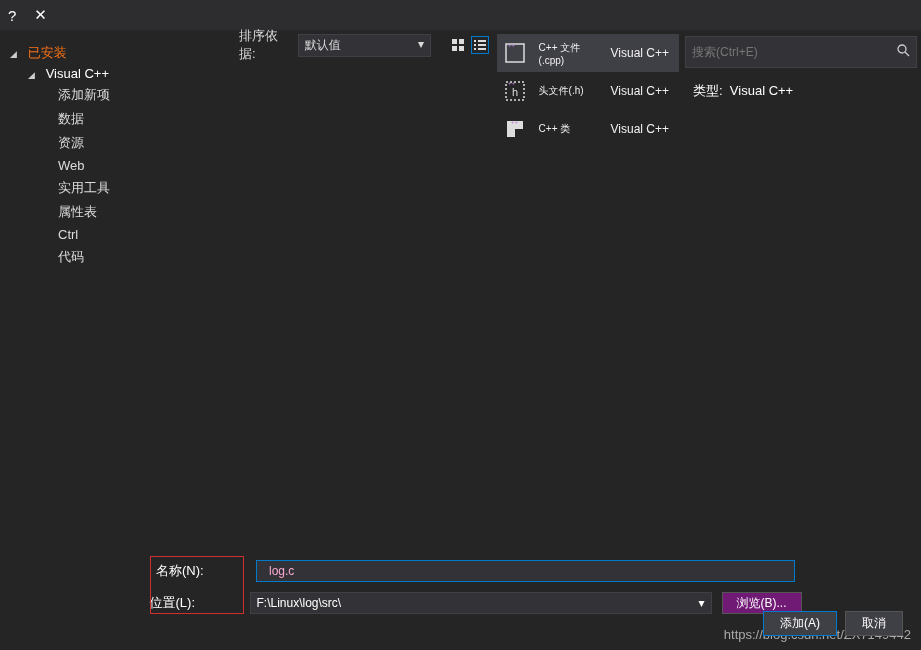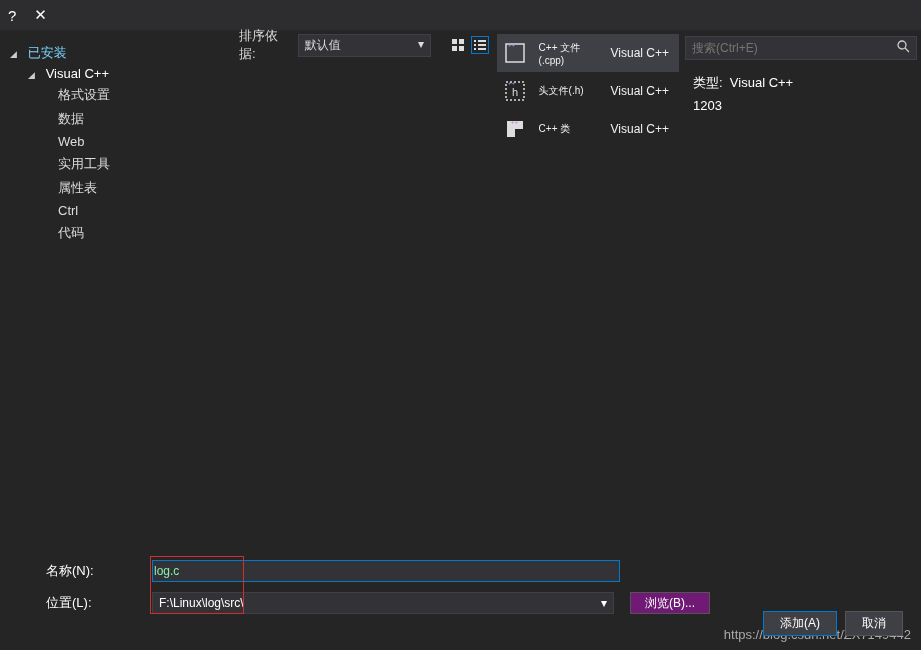--- a/index.html
+++ b/index.html
@@ -40,21 +40,21 @@
 .tree-caret::before { content: "◢"; font-size: 9px; color: #cccccc; }
 .tree-caret.collapsed::before { content: "▷"; }
 .tree-label { padding: 2px 4px; display: inline-block; }
 .tree-label.selected { color: #b8d7ff; }
 .tree-children { margin-left: 18px; }
 .tree-children .tree-children { margin-left: 14px; }
 .tree-leaf {
   padding: 3px 0 3px 16px;
   color: #dcdcdc;
 }
-.tree-root > .tree-node > .tree-label { color: #7dd3fc; }
+.tree-root > .tree-node > .tree-label { color: #f97316; }
 .cat-row .tree-label { color: #fff; }
 
 .center-col {
   flex: 1;
   display: flex;
   flex-direction: row;
 }
 .sort-row {
   height: 30px;
   display: flex;
@@ -95,21 +95,21 @@
 
 .right-col {
   width: 236px;
   display: flex;
   flex-direction: column;
 }
 .search-box {
   margin: 6px 4px 6px 0;
   background: #333337;
   border: 1px solid #3f3f46;
-  height: 24px;
+  height: 32px;
   display: flex;
   align-items: center;
   padding: 0 6px;
 }
 .search-input {
   background: transparent; border: none; outline: none;
   color: #999; font-size: 12px; flex: 1;
 }
 .search-icon { color: #bbb; font-size: 14px; }
 .desc-panel { padding: 8px 8px; font-size: 13px; color: #fff; }
@@ -117,29 +117,30 @@
 
 .bottom-area {
   padding: 10px 16px 0 46px;
   display: flex;
   flex-direction: column;
   gap: 10px;
 }
 .form-row {
   display: flex;
   align-items: center;
-  gap: 6px;
+  gap: 0;
+  justify-content: center;
 }
 .form-label { width: 100px; font-size: 13px; color: #fff; }
 .form-input {
-  width: 468px; height: 22px;
+  width: 539px; height: 22px;
   background: #333337;
   border: 1px solid #3f3f46;
-  color: #86efac;
-  padding: 0 1px;
+  color: #f9a8d4;
+  padding: 0 12px;
   font-size: 12px;
   outline: none;
 }
 .form-input.focused { border-color: #007acc; }
 .loc-combo {
   width: 462px; height: 22px;
   background: #333337;
   border: 1px solid #3f3f46;
   color: #fff;
   padding: 0 6px;
@@ -195,22 +196,23 @@
   <div class="sidebar">
     <div class="tree-root">
       <div class="tree-node">
         <span class="tree-caret"></span>
         <span class="tree-label">已安装</span>
         <div class="tree-children">
           <div class="tree-node cat-row">
             <span class="tree-caret"></span>
             <span class="tree-label selected">Visual C++</span>
             <div class="tree-children" id="cat-children">
-                <div class="tree-leaf">格式设置</div>
+                <div class="tree-leaf">添加新项</div>
                 <div class="tree-leaf">数据</div>
+                <div class="tree-leaf">资源</div>
                 <div class="tree-leaf">Web</div>
                 <div class="tree-leaf">实用工具</div>
                 <div class="tree-leaf">属性表</div>
                 <div class="tree-leaf">Ctrl</div>
                 <div class="tree-leaf">代码</div>
               </div>
           </div>
         </div>
       </div>
     </div>
@@ -283,21 +285,20 @@
             <circle cx="5" cy="5" r="4" stroke="#ccc" stroke-width="1.3" fill="none"></circle>
             <line x1="8" y1="8" x2="12" y2="12" stroke="#ccc" stroke-width="1.3"></line>
           </svg>
       </span>
     </div>
     <div class="desc-panel">
       <div class="desc-line">
         <span>类型:</span>&nbsp;
         <span>Visual C++</span>
       </div>
-      <div class="desc-line">1203</div>
     </div>
   </div>
 </div>
 
 <div class="bottom-area">
   <div class="form-row">
     <div class="form-label">名称(N):</div>
     <input class="form-input focused" value="log.c" style="">
   </div>
   <div class="form-row">

